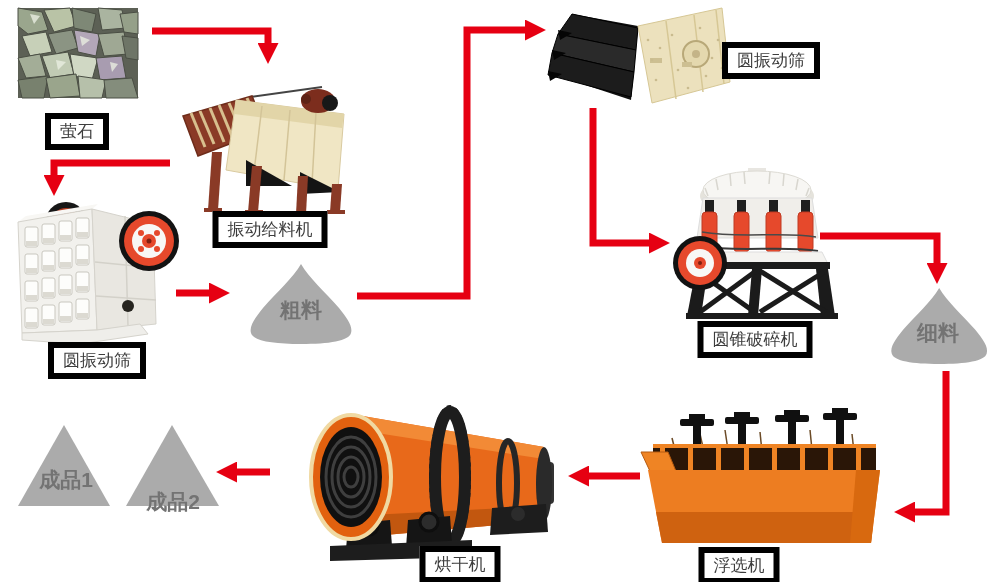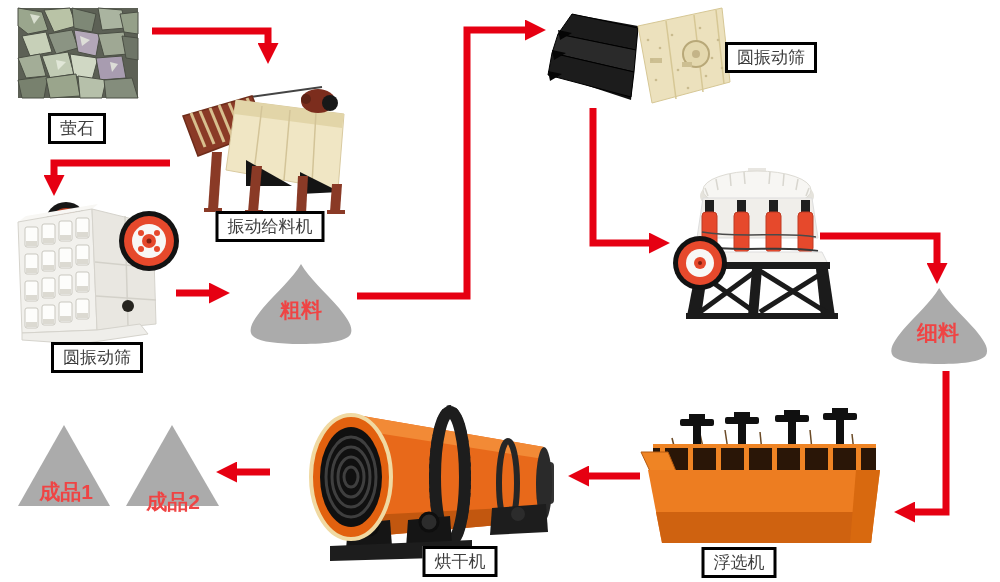--- a/index.html
+++ b/index.html
@@ -3,26 +3,26 @@
 <meta charset="utf-8">
 <style>
   html,body{margin:0;padding:0;background:#ffffff;}
   .canvas{
     position:relative;width:1000px;height:582px;background:#ffffff;overflow:hidden;
     font-family:"Liberation Sans","DejaVu Sans",sans-serif;
   }
   .scene{position:absolute;left:0;top:0;}
   .lbl{
     position:absolute;transform:translateX(-50%);
-    background:#ffffff;border:3px solid #000000;color:#3d3d3d;
+    background:#ffffff;border:6px solid #000000;color:#3d3d3d;
     font-size:17px;line-height:23px;padding:1px 9px;white-space:nowrap;
   }
   .pile-lbl{
     position:absolute;transform:translateX(-50%);
-    color:#ef4444;font-size:21px;font-weight:bold;white-space:nowrap;
+    color:#737373;font-size:21px;font-weight:bold;white-space:nowrap;
   }
 </style>
 </head>
 <body>
 
 <div class="canvas">
 
 <svg class="scene" width="1000" height="582" viewBox="0 0 1000 582" xmlns="http://www.w3.org/2000/svg">
   <defs>
     <marker id="ah" viewBox="0 0 3 3" markerWidth="3" markerHeight="3" refX="0.15" refY="1.5" orient="auto" markerUnits="strokeWidth">
@@ -347,20 +347,21 @@
     <path d="M946,371 L946,512 L914,512" marker-end="url(#ah)"></path>
     <path d="M640,476 L588,476" marker-end="url(#ah)"></path>
     <path d="M270,472 L236,472" marker-end="url(#ah)"></path>
   </g>
 </svg>
 
   <div class="lbl" style="left:77px;top:113px">萤石</div>
   <div class="lbl" style="left:270px;top:211px">振动给料机</div>
   <div class="lbl" style="left:97px;top:342px">圆振动筛</div>
   <div class="lbl" style="left:771px;top:42px">圆振动筛</div>
+  <div class="lbl" style="left:755px;top:321px">圆锥破碎机</div>
   <div class="lbl" style="left:739px;top:547px">浮选机</div>
   <div class="lbl" style="left:460px;top:546px">烘干机</div>
 
   <div class="pile-lbl" style="left:301px;top:296px">粗料</div>
   <div class="pile-lbl" style="left:938px;top:319px">细料</div>
-  <div class="pile-lbl" style="left:66px;top:478px">成品1</div>
+  <div class="pile-lbl" style="left:66px;top:466px">成品1</div>
   <div class="pile-lbl" style="left:173px;top:488px">成品2</div>
 </div>
 
 </body></html>

